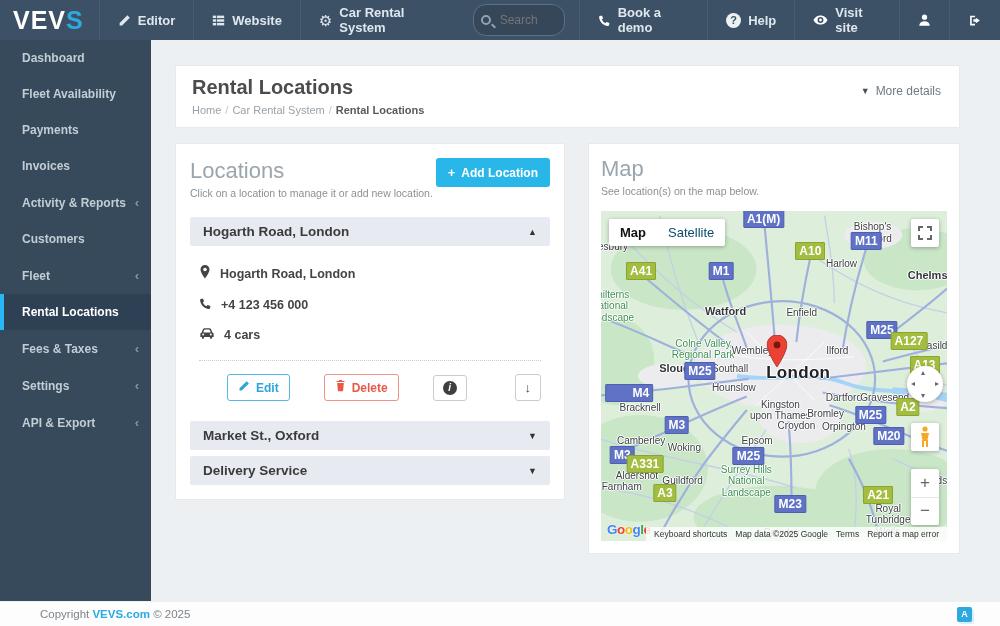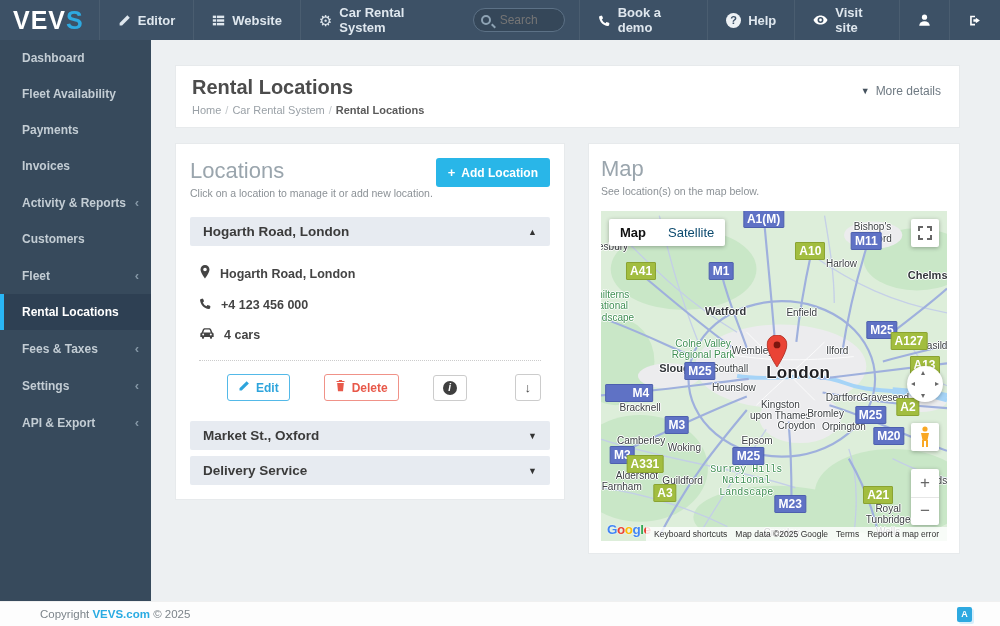--- a/index.html
+++ b/index.html
@@ -11,21 +11,21 @@
     background:#3d5166; display:flex; align-items:stretch; z-index:50; }
   .logo { display:flex; align-items:center; padding:0 16px 0 13px; }
   .logo .v1 { color:#fff; font-size:25px; font-weight:bold; letter-spacing:1px; }
   .logo .v2 { color:#2ea9e0; font-size:25px; font-weight:bold; }
   .nav-item { display:flex; align-items:center; gap:7px; padding:0 18px;
     color:#dfe7ee; font-size:13px; font-weight:600; cursor:pointer;
     border-left:1px solid rgba(255,255,255,.07); }
   .nav-item .ico { display:flex; align-items:center; }
   .nav-spacer { flex:1; }
   .searchwrap { display:flex; align-items:center; padding:0 14px; }
-  .search { width:92px; height:24px; border-radius:13px; border:1px solid #5c7186;
+  .search { width:92px; height:32px; border-radius:13px; border:1px solid #5c7186;
     background:rgba(0,0,0,.12); color:#8ea3b4; font-size:12px; padding:0 8px 0 26px;
     outline:none; font-family:inherit; }
   .mag { position:absolute; margin-left:8px; width:10px; height:10px;
     border:2px solid #8ea3b4; border-radius:50%; }
   .mag::after { content:""; position:absolute; left:8px; top:8px; width:5px; height:2px;
     background:#8ea3b4; transform:rotate(45deg); }
   .qmark { width:15px; height:15px; border-radius:50%; background:#eef2f5; color:#3d5166;
     font-size:11px; font-weight:bold; display:flex; align-items:center; justify-content:center; }
   .gear-glyph { font-size:15px; color:#dfe7ee; line-height:1; }
 
@@ -437,21 +437,21 @@
             <span class="lbl " style="left: 42.6%; top: 60.2%; margin-left: 32px;">Kingston
 upon Thames</span>
             <span class="lbl " style="left: 64.9%; top: 61.4%;">Bromley</span>
             <span class="lbl " style="left: 56.5%; top: 65%;">Croydon</span>
             <span class="lbl " style="left: 70.2%; top: 65.4%;">Orpington</span>
             <span class="lbl " style="left: 11.6%; top: 69.6%;">Camberley</span>
             <span class="lbl " style="left: 45.1%; top: 69.6%;">Epsom</span>
             <span class="lbl " style="left: 24.1%; top: 71.8%;">Woking</span>
             <span class="lbl " style="left: 10.4%; top: 80.2%;">Aldershot</span>
             <span class="lbl " style="left: 23.6%; top: 81.7%;">Guildford</span>
-            <span class="lbl region" style="left: 42%; top: 81.7%; font-family: Liberation Mono, monospace;">Surrey Hills
+            <span class="lbl region" style="left: 42%; top: 81.7%;">Surrey Hills
 National
 Landscape</span>
             <span class="lbl " style="left: 99%; top: 81.9%;">Maidstone</span>
             <span class="lbl " style="left: 6%; top: 83.5%;">Farnham</span>
             <span class="lbl " style="left: 83%; top: 93.6%;">Royal
 Tunbridge
 Wells</span>
             <span class="lbl " style="left: 52.2%; top: 97.5%;">Crawley</span>
             <span class="badge m" style="left: 47%; top: 2.3%;">A1(M)</span>
             <span class="badge m" style="left: 76.7%; top: 9.2%;">M11</span>

